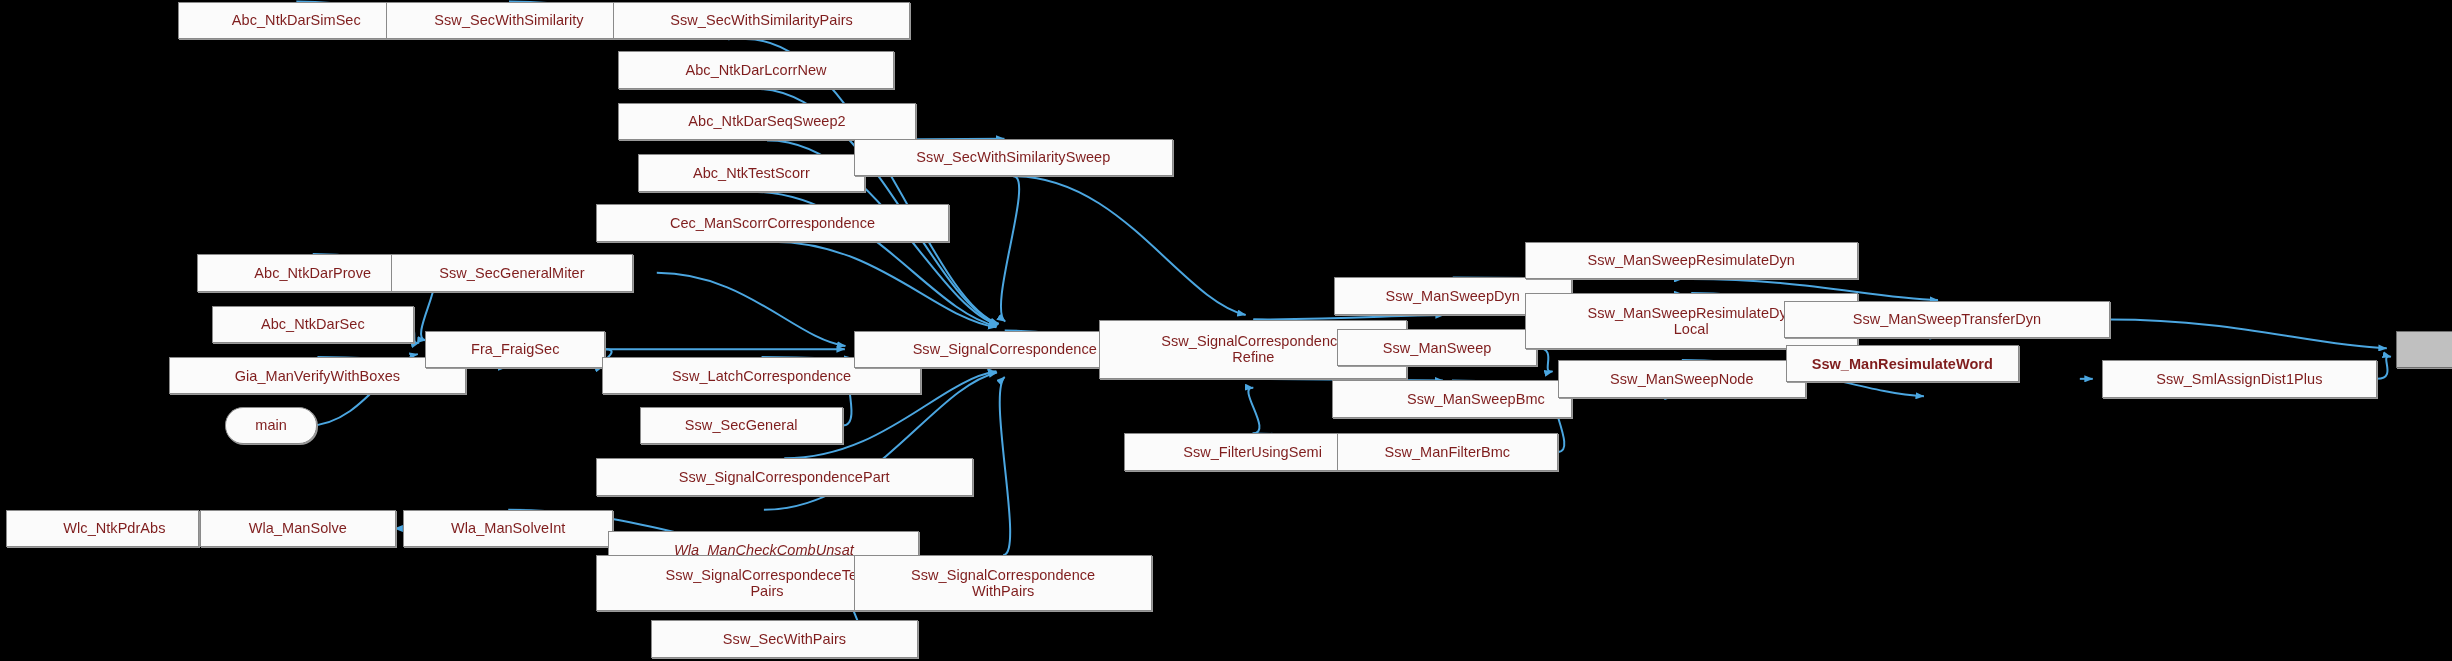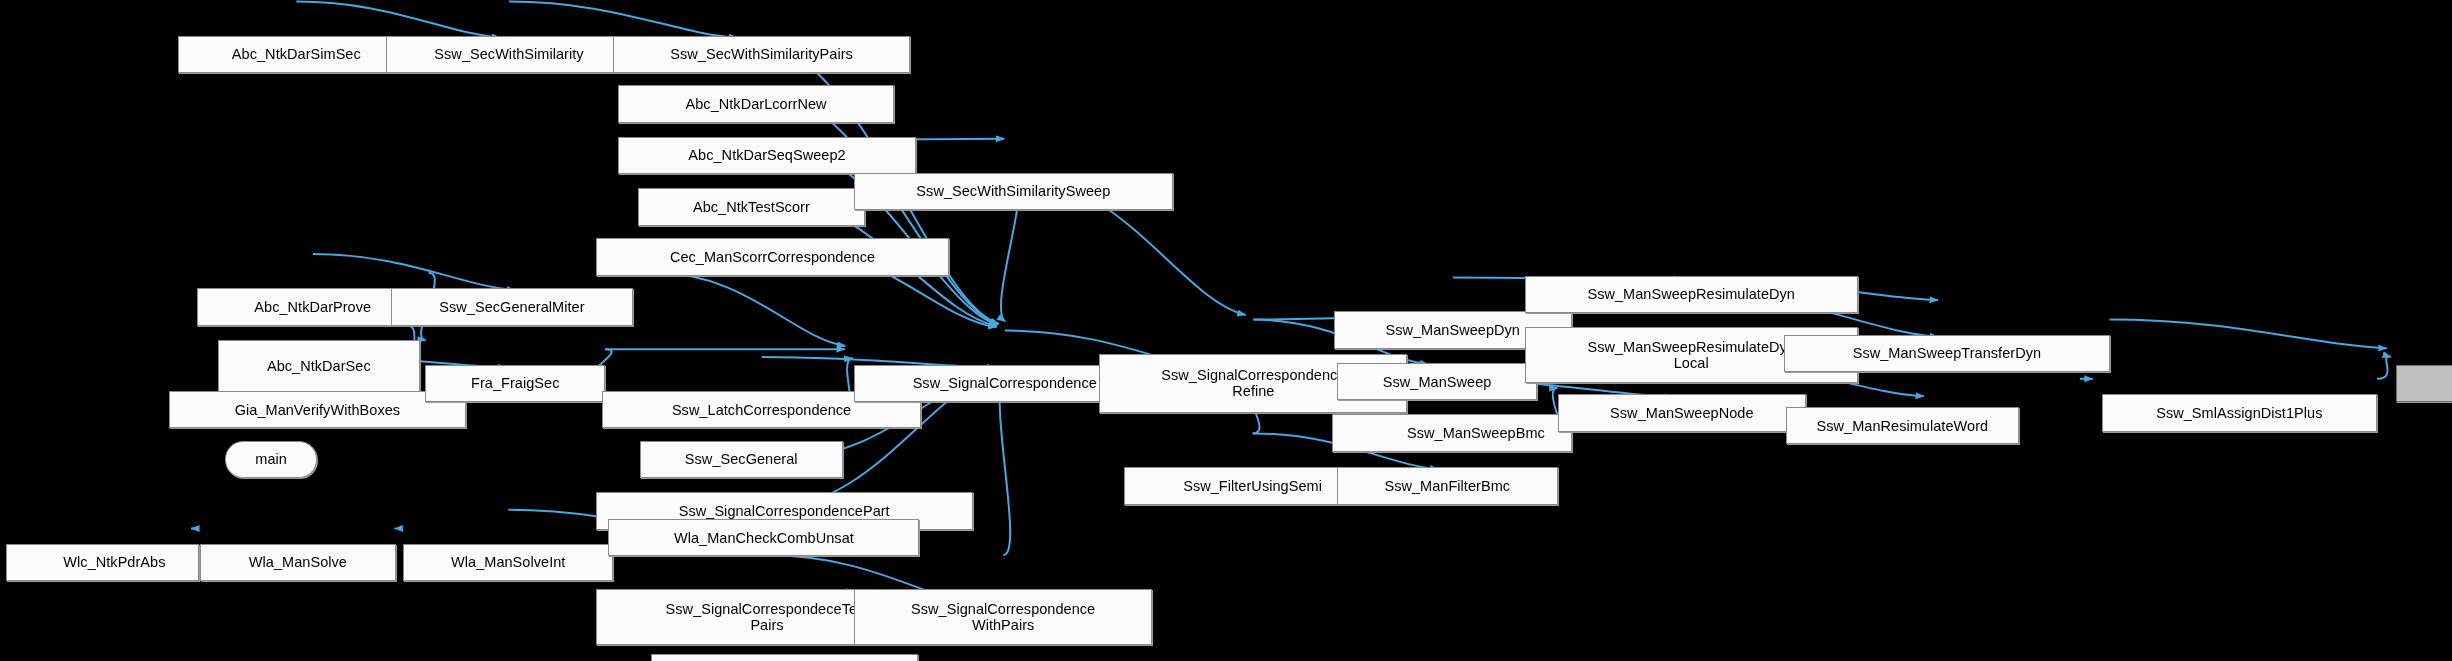--- a/index.html
+++ b/index.html
@@ -10,31 +10,30 @@
     font-family:"Liberation Sans","DejaVu Sans",sans-serif;
     overflow:hidden;
   }
   #edges{position:absolute;left:0;top:0;width:2452px;height:661px;}
   .node{
     position:absolute;
     box-sizing:border-box;
     background:#fbfbfb;
     border:1px solid #8a8a8a;
     box-shadow:1px 1px 0 0 #9a9a9a;
-    color:#000000;
+    color:#7f1d1d;
     font-size:14.5px;
     line-height:1.12;
     display:flex;
     align-items:center;
     justify-content:center;
     text-align:center;
     white-space:pre-line;
     letter-spacing:0.05px;
     z-index:5;
-    margin-top:34px;
   }
   .node.cur{
     background:#c0c0c0;
     border:1px solid #6f6f6f;
   }
   .node span{display:block;width:100%;padding:0 5px;box-sizing:border-box;}
 </style>
 </head>
 <body>
 
@@ -97,46 +96,46 @@
       <div class="node" style="left: 178.27px; top: 1.55896px; width: 236.13px; height: 37.4151px;"><span>Abc_NtkDarSimSec</span></div>
       <div class="node" style="left: 386.253px; top: 1.55896px; width: 245.513px; height: 37.4151px;"><span>Ssw_SecWithSimilarity</span></div>
       <div class="node" style="left: 613px; top: 1.55896px; width: 297.117px; height: 37.4151px; align-items: center;"><span>Ssw_SecWithSimilarityPairs</span></div>
       <div class="node" style="left: 617.691px; top: 51.4458px; width: 276.788px; height: 37.4151px;"><span>Abc_NtkDarLcorrNew</span></div>
       <div class="node" style="left: 617.691px; top: 102.892px; width: 298.681px; height: 37.4151px;"><span>Abc_NtkDarSeqSweep2</span></div>
       <div class="node" style="left: 638.02px; top: 154.337px; width: 226.747px; height: 37.4151px;"><span>Abc_NtkTestScorr</span></div>
       <div class="node" style="left: 595.798px; top: 204.224px; width: 353.413px; height: 37.4151px;"><span>Cec_ManScorrCorrespondence</span></div>
       <div class="node" style="left: 853.821px; top: 138.748px; width: 319.01px; height: 37.4151px;"><span>Ssw_SecWithSimilaritySweep</span></div>
       <div class="node" style="left: 197.036px; top: 254.111px; width: 231.439px; height: 37.4151px;"><span>Abc_NtkDarProve</span></div>
       <div class="node" style="left: 390.944px; top: 254.111px; width: 242px; height: 37.4151px;"><span>Ssw_SecGeneralMiter</span></div>
-      <div class="node" style="left: 218px; top: 305.557px; width: 201.727px; height: 53px;"><span>Abc_NtkDarSec</span></div>
+      <div class="node" style="left: 212px; top: 305.557px; width: 201.727px; height: 37px;"><span>Abc_NtkDarSec</span></div>
       <div class="node" style="left: 168.888px; top: 357.002px; width: 297.117px; height: 37.4151px;"><span>Gia_ManVerifyWithBoxes</span></div>
       <div class="node" style="left: 225.184px; top: 406.889px; width: 92px; height: 37.4151px; border-radius: 18px;"><span>main</span></div>
       <div class="node" style="left: 425.347px; top: 330.5px; width: 179.834px; height: 37.4151px;"><span>Fra_FraigSec</span></div>
       <div class="node" style="left: 602.054px; top: 357.002px; width: 319.01px; height: 37.4151px;"><span>Ssw_LatchCorrespondence</span></div>
       <div class="node" style="left: 639.584px; top: 406.889px; width: 203.291px; height: 37.4151px;"><span>Ssw_SecGeneral</span></div>
       <div class="node" style="left: 595.798px; top: 458.335px; width: 376.87px; height: 37.4151px;"><span>Ssw_SignalCorrespondencePart</span></div>
       <div class="node" style="left: 6.2551px; top: 509.781px; width: 192.344px; height: 37.4151px; padding-left: 24px;"><span>Wlc_NtkPdrAbs</span></div>
       <div class="node" style="left: 200.163px; top: 509.781px; width: 195.472px; height: 37.4151px;"><span>Wla_ManSolve</span></div>
       <div class="node" style="left: 403.454px; top: 509.781px; width: 209.546px; height: 37.4151px;"><span>Wla_ManSolveInt</span></div>
-      <div class="node" style="left: 608.309px; top: 485px; width: 311.191px; height: 37.4151px;"><span>Wla_ManCheckCombUnsat</span></div>
+      <div class="node" style="left: 608.309px; top: 531px; width: 311.191px; height: 37.4151px; font-style: italic;"><span>Wla_ManCheckCombUnsat</span></div>
       <div class="node" style="left: 595.798px; top: 554.991px; width: 342.467px; height: 56.1226px;"><span>Ssw_SignalCorrespondeceTest
 Pairs</span></div>
       <div class="node" style="left: 651px; top: 620.467px; width: 267px; height: 37.4151px; align-items: center;"><span>Ssw_SecWithPairs</span></div>
       <div class="node" style="left: 853.821px; top: 554.991px; width: 298.681px; height: 56.1226px;"><span>Ssw_SignalCorrespondence
 WithPairs</span></div>
       <div class="node" style="left: 853.821px; top: 330.5px; width: 301.809px; height: 37.4151px;"><span>Ssw_SignalCorrespondence</span></div>
       <div class="node" style="left: 1099.33px; top: 319.587px; width: 308.064px; height: 59.2406px;"><span>Ssw_SignalCorrespondence
 Refine</span></div>
       <div class="node" style="left: 1124.35px; top: 433.392px; width: 256.459px; height: 37.4151px;"><span>Ssw_FilterUsingSemi</span></div>
       <div class="node" style="left: 1333.9px; top: 277.495px; width: 237.694px; height: 37.4151px;"><span>Ssw_ManSweepDyn</span></div>
       <div class="node" style="left: 1337.03px; top: 328.941px; width: 200.163px; height: 37.4151px;"><span>Ssw_ManSweep</span></div>
       <div class="node" style="left: 1332.34px; top: 380.387px; width: 239.258px; height: 37.4151px; padding-left: 48px;"><span>Ssw_ManSweepBmc</span></div>
       <div class="node" style="left: 1337.03px; top: 433.392px; width: 220.492px; height: 37.4151px;"><span>Ssw_ManFilterBmc</span></div>
       <div class="node" style="left: 1524.68px; top: 241.639px; width: 333.084px; height: 37.4151px;"><span>Ssw_ManSweepResimulateDyn</span></div>
       <div class="node" style="left: 1524.68px; top: 293.085px; width: 333.084px; height: 56.1226px;"><span>Ssw_ManSweepResimulateDyn
 Local</span></div>
       <div class="node" style="left: 1557.52px; top: 360.12px; width: 248.64px; height: 37.4151px;"><span>Ssw_ManSweepNode</span></div>
       <div class="node" style="left: 1784.27px; top: 300.88px; width: 325.265px; height: 37.4151px;"><span>Ssw_ManSweepTransferDyn</span></div>
-      <div class="node" style="left: 1785.83px; top: 373px; width: 233px; height: 37.4151px;"><span>Ssw_ManResimulateWord</span></div>
+      <div class="node" style="left: 1785.83px; top: 345px; width: 233px; height: 37.4151px; font-weight: bold;"><span>Ssw_ManResimulateWord</span></div>
       <div class="node" style="left: 2101.71px; top: 360.12px; width: 275.224px; height: 37.4151px;"><span>Ssw_SmlAssignDist1Plus</span></div>
       <div class="node cur" style="left: 2395.7px; top: 330.5px; width: 328.393px; height: 37.4151px;"><span>Ssw_SmlAssignRandomFrame</span></div>
     </div>
 </div>
 
 </body></html>

